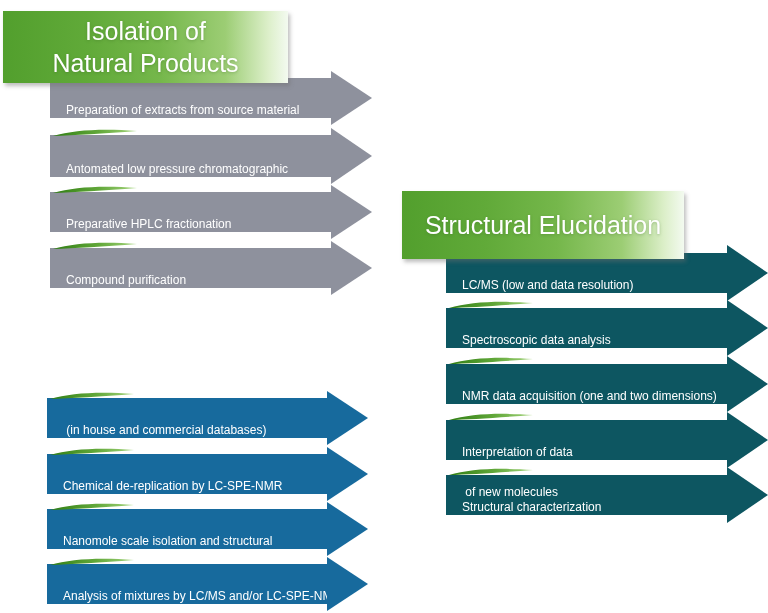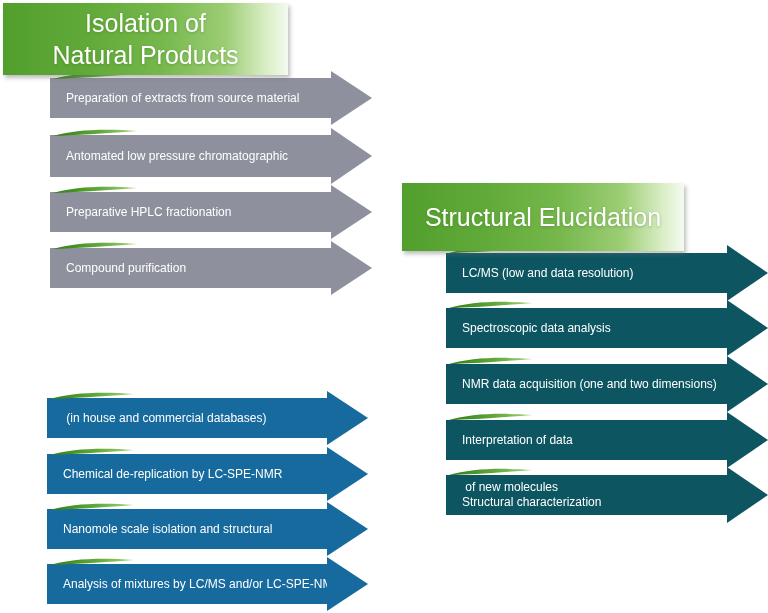--- a/index.html
+++ b/index.html
@@ -9,30 +9,31 @@
   }
 
   
   .hdr{
     position:absolute;display:flex;flex-direction:column;justify-content:center;
     text-align:center;color:#ffffff;font-size:25px;line-height:32px;
     background:linear-gradient(90deg,#529f2d 0%,#61aa39 30%,#75b74b 55%,#9ccd74 78%,#dcefc9 93%,#f3faf0 100%);
     box-shadow:2px 3px 4px rgba(110,110,110,.45);
     text-shadow:0 1px 3px rgba(55,100,35,.35);
     z-index:2;
+    margin-top:8px;
   }
   #hdr-isolation {left:3px; top:3px;  width:285px;height:72px;}
   #hdr-analytical{left:3px; top:318px;width:285px;height:75px;}
   #hdr-structural{left:402px;top:183px;width:282px;height:68px;}
 
   
   .arrow{position:absolute;z-index:1;height:var(--h);}
   .arrow .body{
     position:absolute;left:0;top:var(--ov);height:var(--bh);width:var(--bw);
-    background:var(--c);display:flex;flex-direction:column;justify-content:center;
+    background:var(--c);display:flex;flex-direction:column;justify-content:flex-end;
     padding-left:16px;box-sizing:border-box;
   }
   .arrow .ln{white-space:pre;color:#ffffff;font-size:12px;line-height:15px;}
   .arrow .ln:empty{display:none;}
   .arrow .head{
     position:absolute;left:var(--bw);top:0;width:0;height:0;
     border-top:calc(var(--h)/2) solid transparent;
     border-bottom:calc(var(--h)/2) solid transparent;
     border-left:41px solid var(--c);
   }

